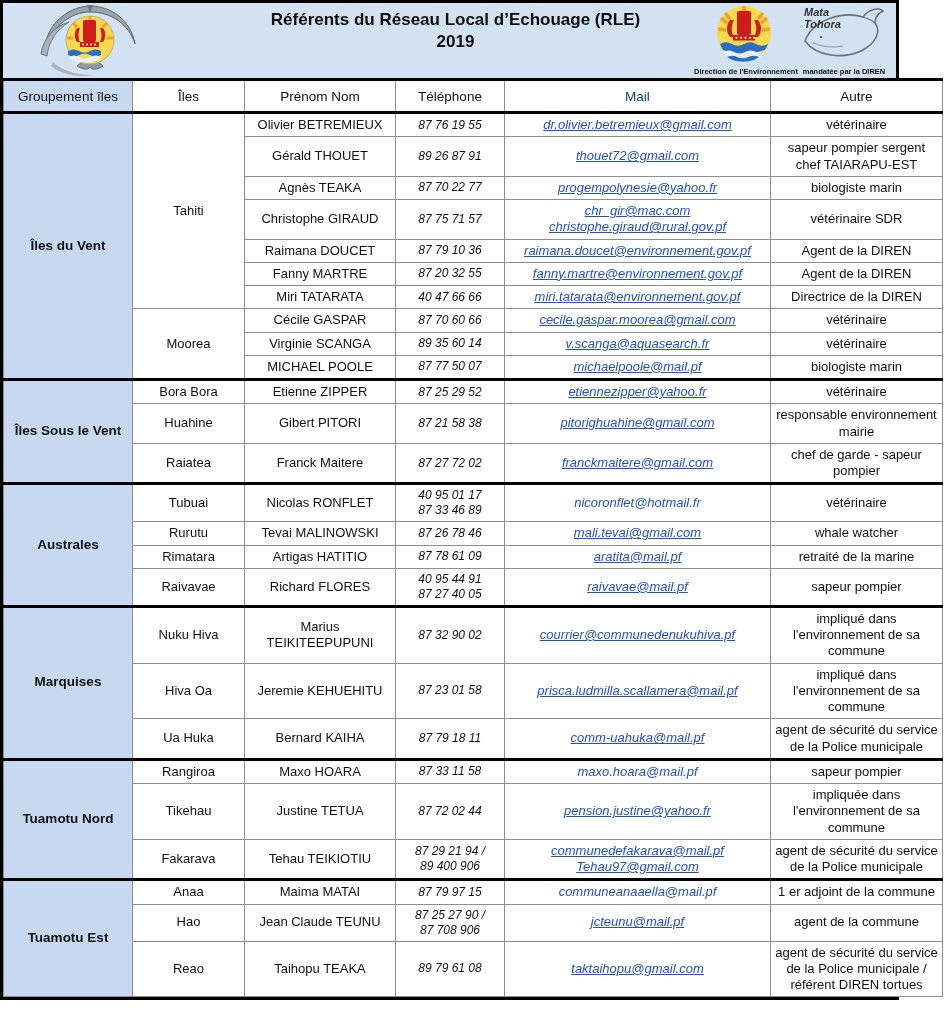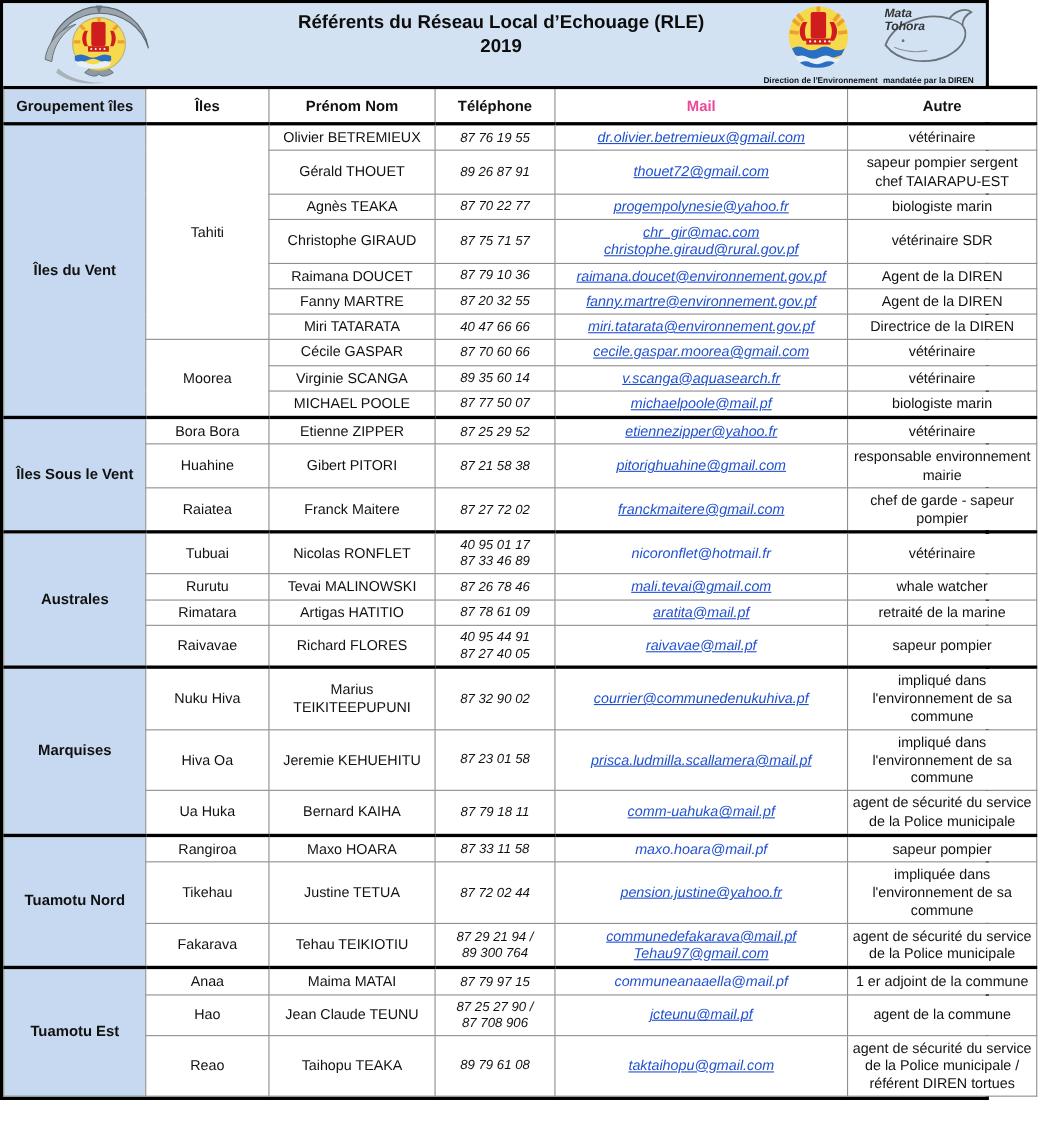--- a/index.html
+++ b/index.html
@@ -16,24 +16,24 @@
   .logo-box .cap{font-size:7.5px;font-weight:bold;color:#111;margin-top:-2px;white-space:nowrap;}
   .mata-label{position:absolute;top:4px;left:10px;font-size:11px;font-weight:bold;
               font-style:italic;color:#333;line-height:1.05;text-align:left;}
 
   
   table{border-collapse:collapse;table-layout:fixed;width:939px;border-top:3px solid #000;}
   col.c1{width:129px;} col.c2{width:112px;} col.c3{width:151px;}
   col.c4{width:109px;} col.c5{width:266px;} col.c6{width:172px;}
   th,td{border:1px solid #8e8e8e;text-align:center;vertical-align:middle;
         padding:3px 4px;color:#111;overflow:hidden;}
-  thead th{font-size:13.5px;font-weight:bold;background:#fff;height:24px;
+  thead th{font-size:13.5px;font-weight:normal;background:#fff;height:24px;
            border-bottom:3px solid #000;}
   thead th.first{background:#c6d9f0;}
-  thead th.mail-h{color:#ec4899;margin-left:28px;}
+  thead th.mail-h{color:#0c4a6e;margin-left:28px;}
   tbody td{font-size:13px;line-height:1.25;background:#fff;}
   td.c-group{background:#c6d9f0;font-weight:bold;font-size:13.5px;text-align:center;}
   td.c-island{font-size:13px;}
   td.c-name{font-size:13px;}
   td.c-phone{font-size:12px;font-style:italic;}
   td.c-mail .lnk{color:#2050d0;text-decoration:underline;cursor:pointer;font-style:italic;}
   td.c-mail .lnk.nu{text-decoration:none;}
   td.c-autre{font-size:13px;}
   tr.gs td{border-top:3px solid #000;}
 </style>
@@ -387,21 +387,21 @@
           <td class="c-mail">
             <div><span class="lnk">pension.justine@yahoo.fr</span></div>
           </td>
           <td class="c-autre">impliquée dans l'environnement de sa commune</td>
         </tr>
         <tr>
           <td rowspan="1" class="c-island">Fakarava</td>
           <td class="c-name">Tehau TEIKIOTIU</td>
           <td class="c-phone">
             <div>87 29 21 94 /</div>
-            <div>89 300 764</div>
+            <div>89 400 906</div>
           </td>
           <td class="c-mail">
             <div><span class="lnk">communedefakarava@mail.pf</span></div>
             <div><span class="lnk">Tehau97@gmail.com</span></div>
           </td>
           <td class="c-autre">agent de sécurité du service de la Police municipale</td>
         </tr>
         <tr class="gs">
           <td rowspan="3" class="c-group">Tuamotu Est</td>
           <td rowspan="1" class="c-island">Anaa</td>

